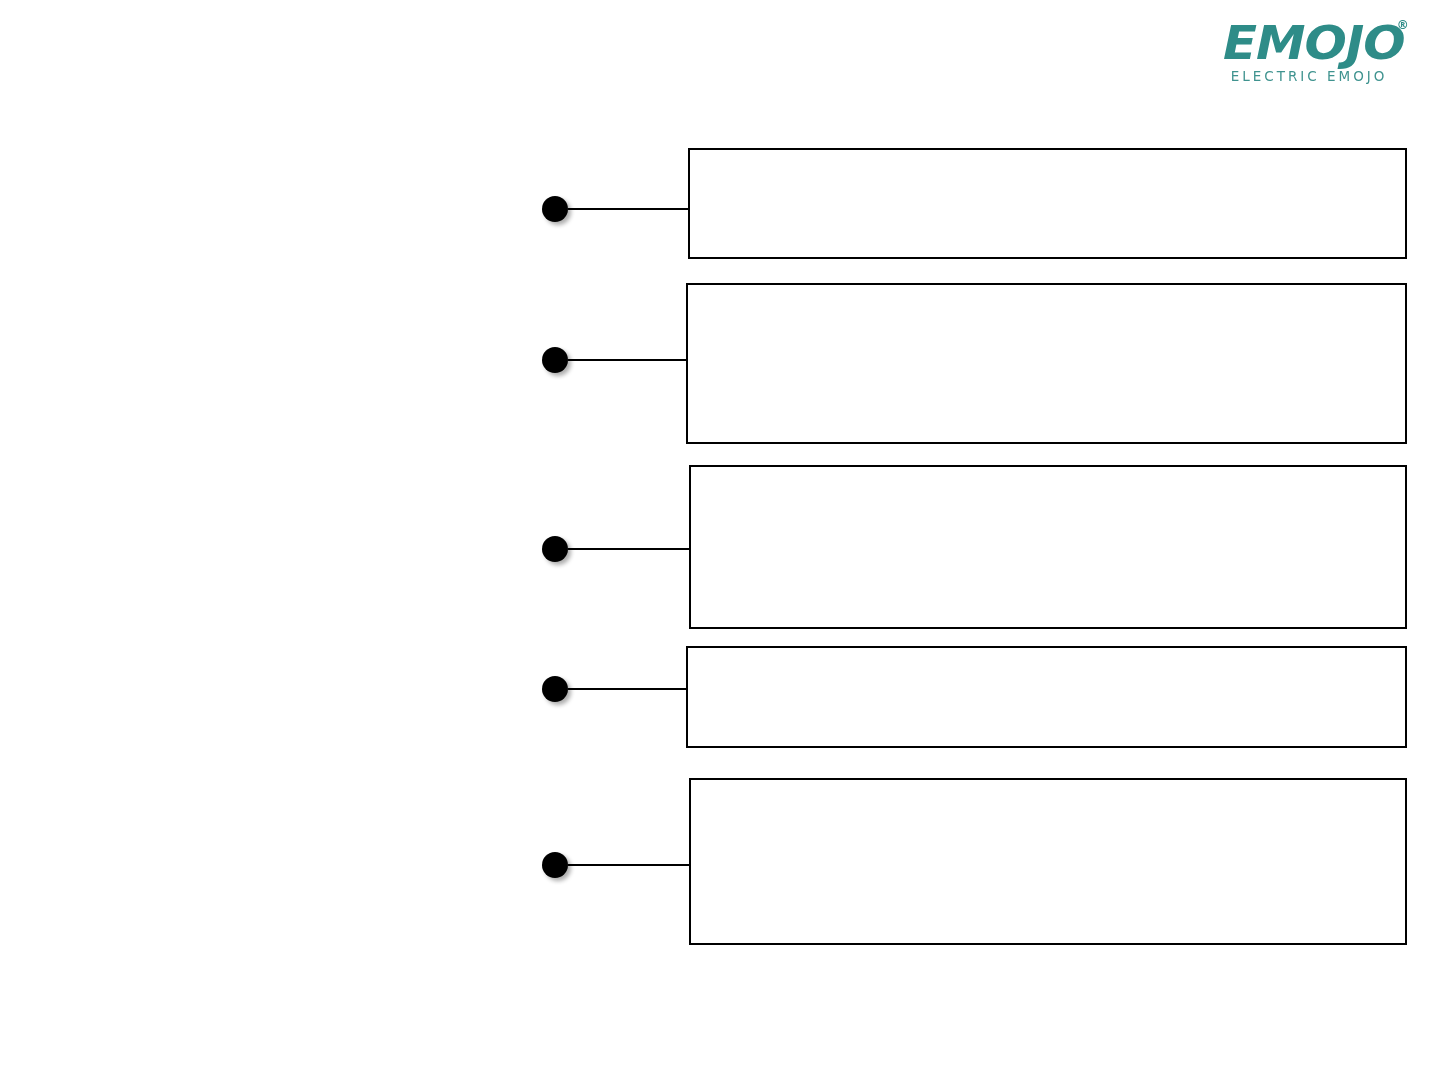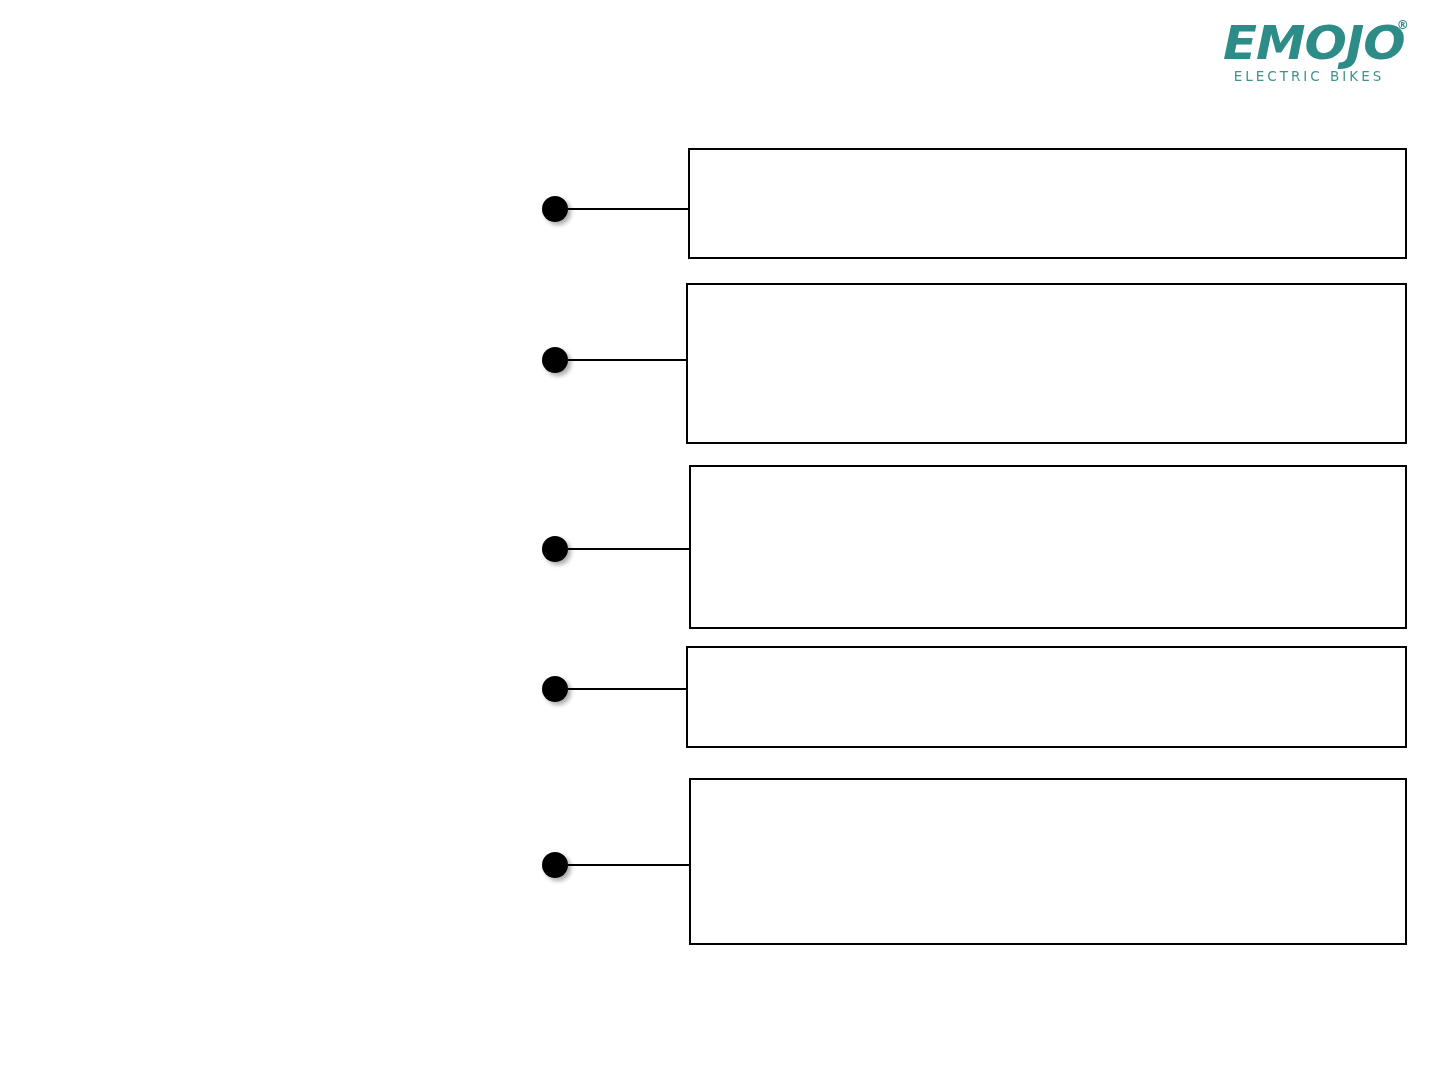--- a/index.html
+++ b/index.html
@@ -118,21 +118,21 @@
 </head>
 <body>
 
 <div class="page">
 
   <div class="brand-logo">
     <div class="brand-wordmark-row">
       <span class="brand-wordmark">EMOJO</span>
       <span class="brand-reg">®</span>
     </div>
-    <span class="brand-tagline">ELECTRIC BIKES</span>
+    <span class="brand-tagline">ELECTRIC EMOJO</span>
   </div>
 
   <div class="callouts">
       <div class="callout">
         <div class="callout-connector" style="left: 568px; top: 208px; width: 122px; background: rgb(0, 0, 0);"></div>
         <div class="callout-bullet" style="left: 542px; top: 196px; background: rgb(0, 0, 0);"></div>
         <div class="callout-box" style="left: 688px; top: 148px; width: 719px; height: 111px; border-color: rgb(0, 0, 0);">
           <div class="callout-text" style="position: relative;"></div>
         </div>
       </div>

